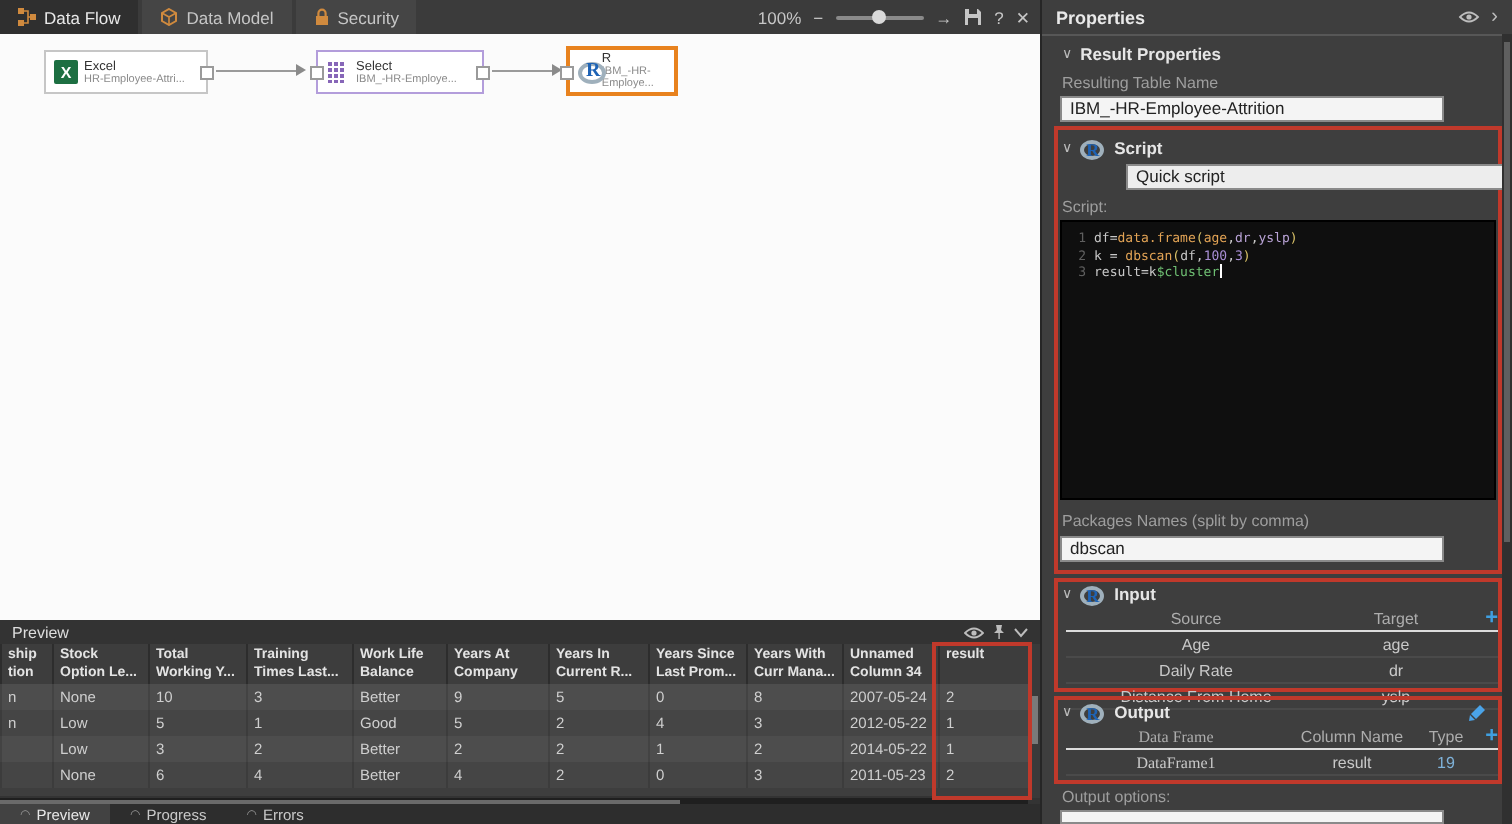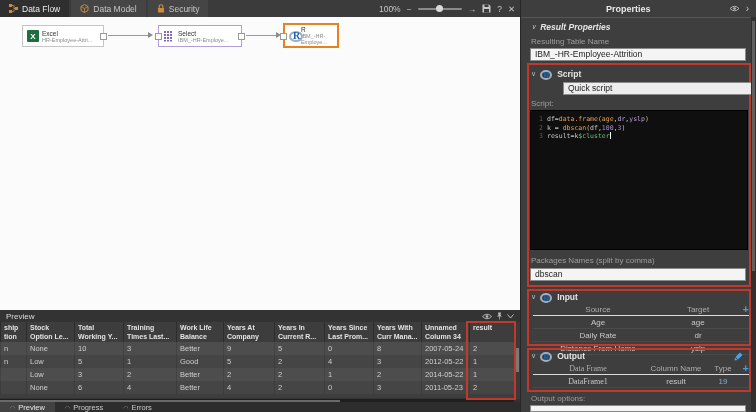--- a/index.html
+++ b/index.html
@@ -52,27 +52,27 @@
   .pvscroll .thumb{position:absolute;left:1px;top:26px;width:4px;height:24px;background:#7a7a7a;}
   .result-red{position:absolute;left:466px;top:11px;width:50px;height:79px;border:2px solid #c0392b;box-sizing:border-box;}
   
   .footer{position:absolute;left:0;top:402px;width:520px;height:10px;background:#2d2d2d;display:flex;}
   .ftab{display:flex;align-items:center;gap:3px;padding:0 10px;font-size:7.5px;color:#c9c9c9;}
   .ftab.active{background:#424242;color:#e8e8e8;}
   .ftab .arc{font-size:6px;color:#9a9a9a;}
   
   .props{position:absolute;left:520px;top:0;width:236px;height:412px;background:#3e3e3e;
          border-left:1px solid #262626;box-sizing:border-box;}
-  .phdr{height:17px;display:flex;align-items:center;padding:0 7px;border-bottom:1px solid #575757;text-align:center;}
+  .phdr{height:17px;display:flex;align-items:center;padding:0 7px;border-bottom:1px solid #575757;}
   .phdr .t{font-size:9px;font-weight:bold;color:#e9e9e9;flex:1;}
   .sec{position:absolute;left:10px;display:flex;align-items:center;gap:4px;
        font-size:8.5px;font-weight:bold;color:#e6e6e6;}
   .sec .chev{font-size:7px;color:#bbb;font-weight:normal;}
   .plabel{position:absolute;left:10px;font-size:8px;color:#9e9e9e;}
-  .pinput{position:absolute;left:9px;width:216px;height:13px;background:#f4f4f4;border:1px solid #8a8a8a;
+  .pinput{position:absolute;left:9px;width:192px;height:13px;background:#f4f4f4;border:1px solid #8a8a8a;
           box-sizing:border-box;font-size:8.5px;color:#222;line-height:11px;padding:0 4px;}
   .pselect{position:absolute;left:9px;width:218px;height:13px;background:#ededed;border:1px solid #8a8a8a;
            box-sizing:border-box;font-size:8.5px;color:#222;line-height:11px;padding:0 4px;
            display:flex;align-items:center;margin-left:33px;}
   .pselect .caret{margin-left:auto;font-size:6px;color:#444;}
   .editor{position:absolute;left:9px;top:110px;width:218px;height:140px;background:#0f0f0f;
           border:1px solid #000;font-family:"DejaVu Sans Mono",monospace;font-size:6.5px;
           line-height:8.5px;padding:4px 0;box-sizing:border-box;}
   .cline{display:flex;white-space:pre;}
   .cline .ln{width:12px;text-align:right;color:#5f5f5f;margin-right:4px;flex:none;}
@@ -350,21 +350,21 @@
       <span class="t">Properties</span>
       <span class="mini-ic" style="margin-right:6px;">
         <svg width="11" height="7" viewBox="0 0 10 7">
             <path d="M0.5 3.5 Q5 -1 9.5 3.5 Q5 8 0.5 3.5Z" fill="none" stroke="#bdbdbd" stroke-width="0.9"></path>
             <circle cx="5" cy="3.5" r="1.3" fill="#bdbdbd"></circle>
           </svg>
       </span>
       <span style="font-size:10px;color:#bdbdbd;">›</span>
     </div>
 
-    <div class="sec" style="top:22px;font-style:italic;">
+    <div class="sec" style="top:22px;">
       <span class="chev">∨</span>
       <span>Result Properties</span>
     </div>
     <div class="plabel" style="top:37px;">Resulting Table Name</div>
     <div class="pinput" style="top:48px;">IBM_-HR-Employee-Attrition</div>
 
     <div class="redrect" style="top:63px;height:224px;"></div>
 
     <div class="sec" style="top:69px;">
       <span class="chev">∨</span>

